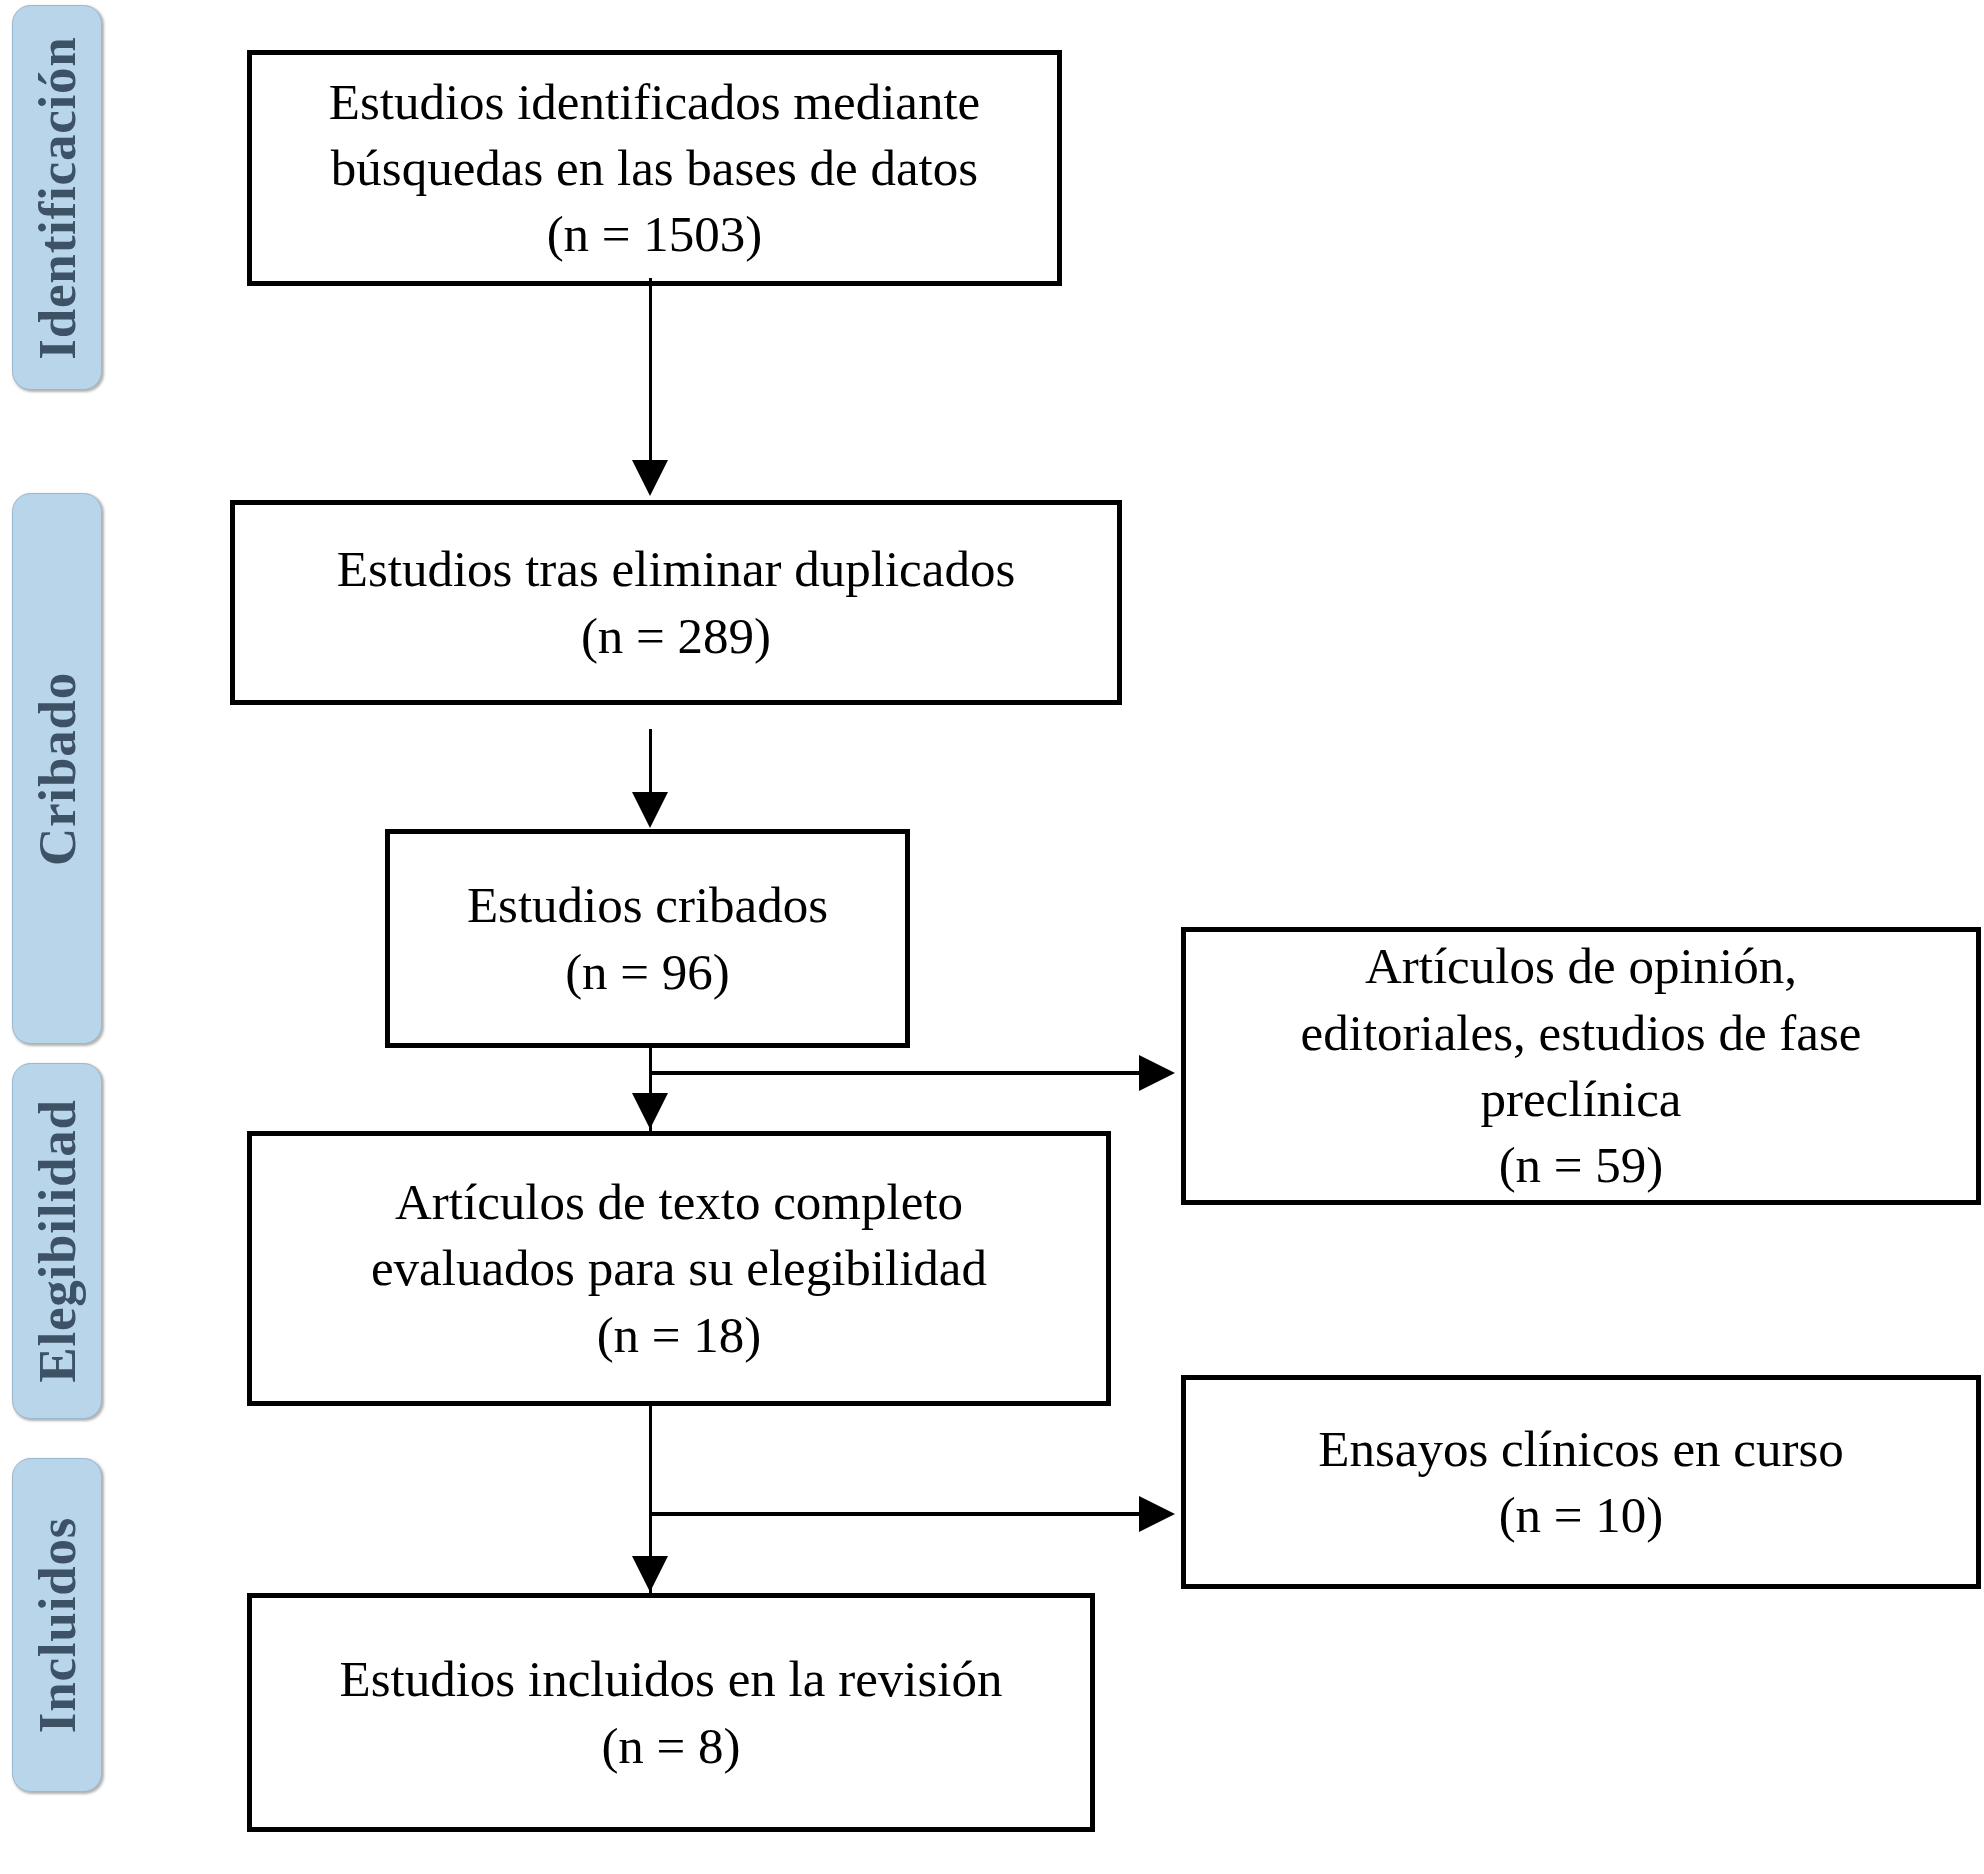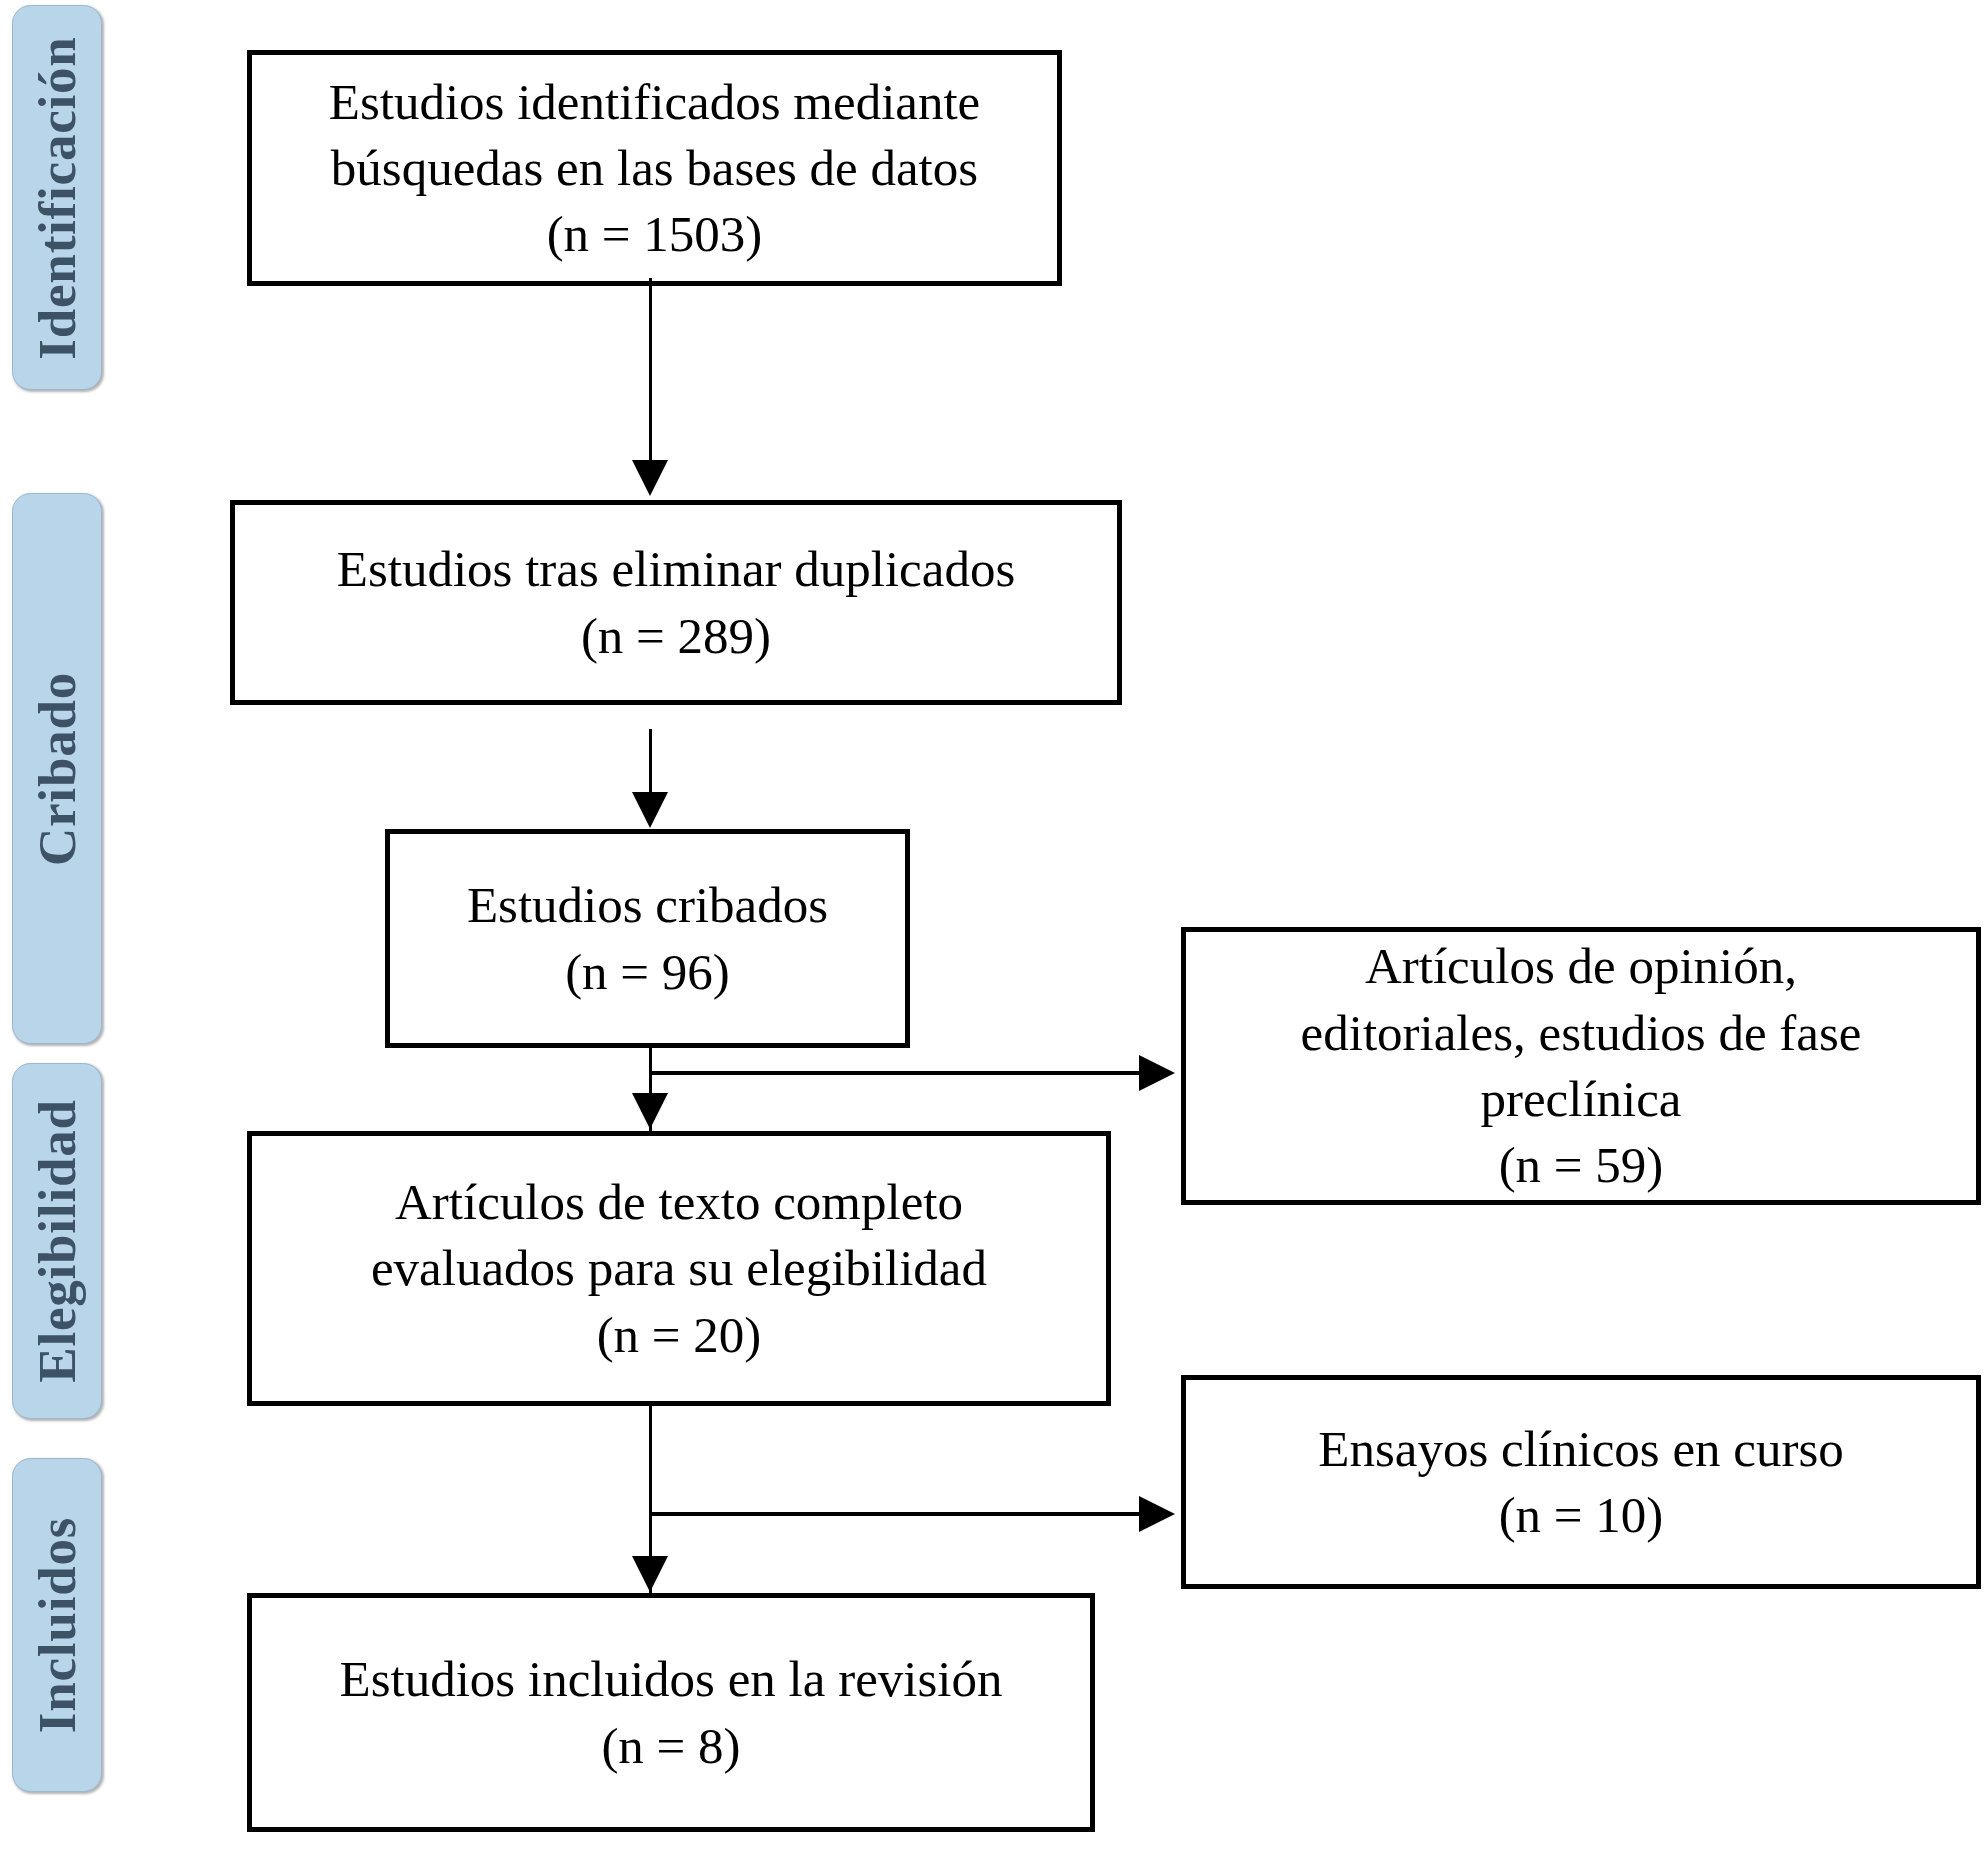--- a/index.html
+++ b/index.html
@@ -114,21 +114,21 @@
   <div class="fbox" style="left:1181px;top:927px;width:800px;height:278px;">
     <span class="btext">Artículos de opinión,
 editoriales, estudios de fase
 preclínica
 (n = 59)</span>
   </div>
 
   <div class="fbox" style="left:247px;top:1131px;width:864px;height:275px;">
     <span class="btext">Artículos de texto completo
 evaluados para su elegibilidad
-(n = 20)</span>
+(n = 18)</span>
   </div>
 
   <div class="vline" style="left:649px;top:1405px;width:3.4px;height:188px;"></div>
   <div class="arrow-down" style="left:632px;top:1556px;"></div>
 
   <div class="hline" style="left:651px;top:1512px;width:490px;height:4.2px;"></div>
   <div class="arrow-right" style="left:1139px;top:1496px;"></div>
 
   <div class="fbox" style="left:1181px;top:1375px;width:800px;height:214px;">
     <span class="btext">Ensayos clínicos en curso

